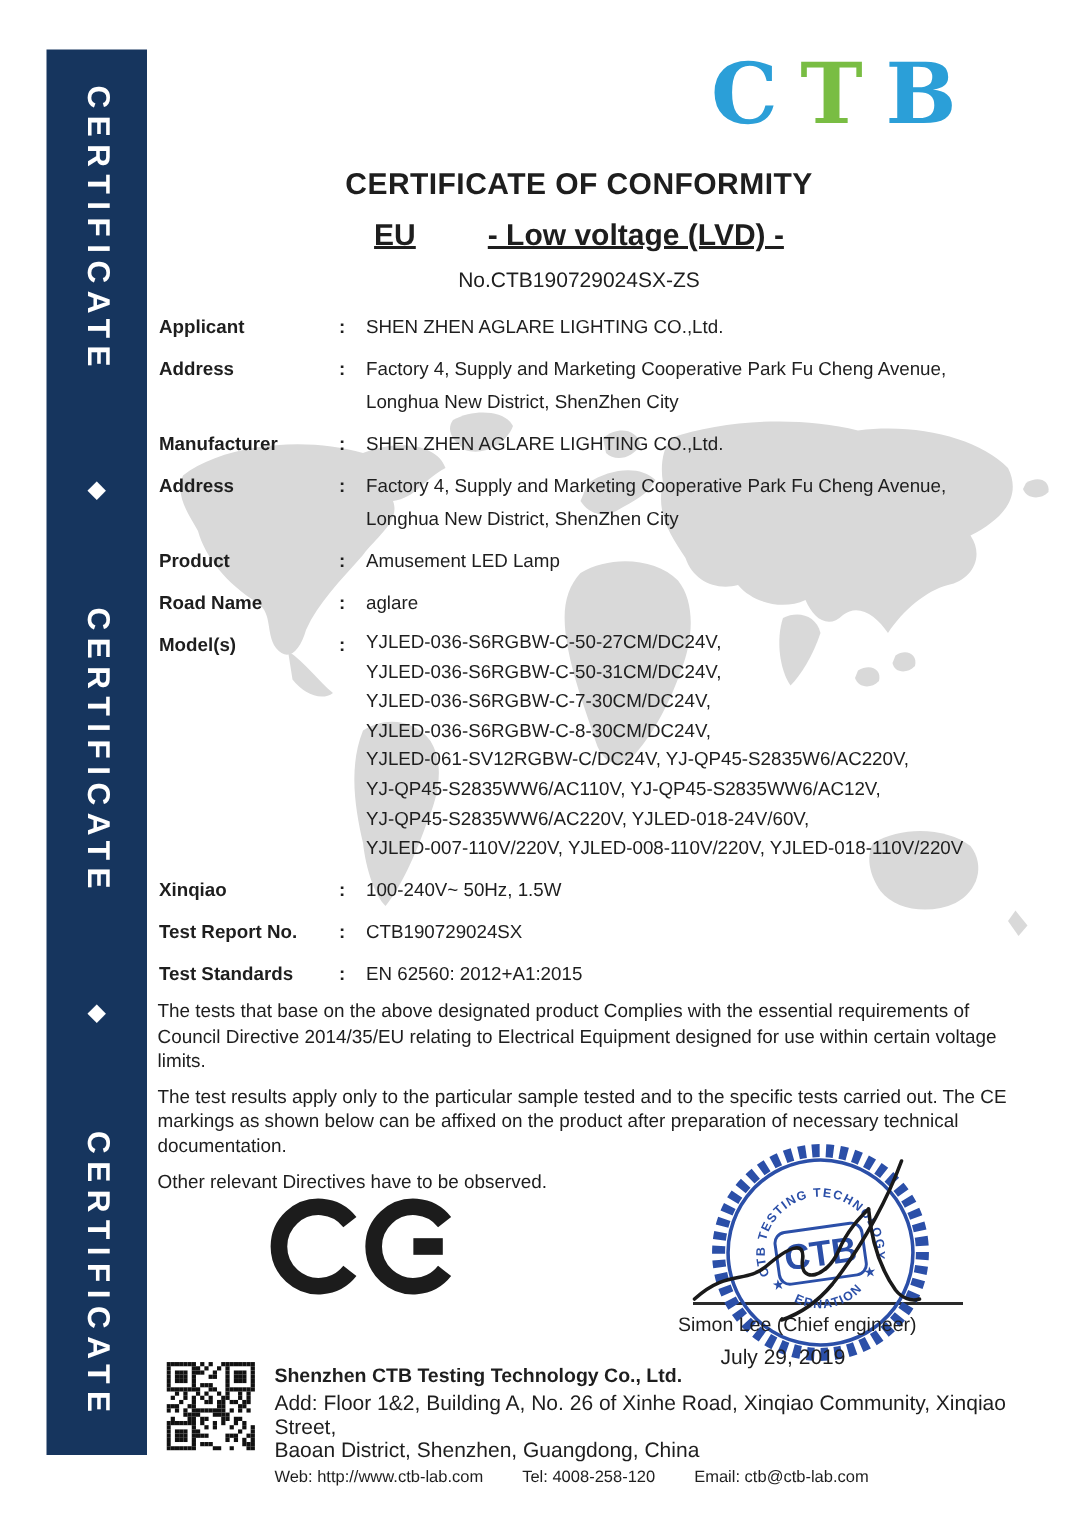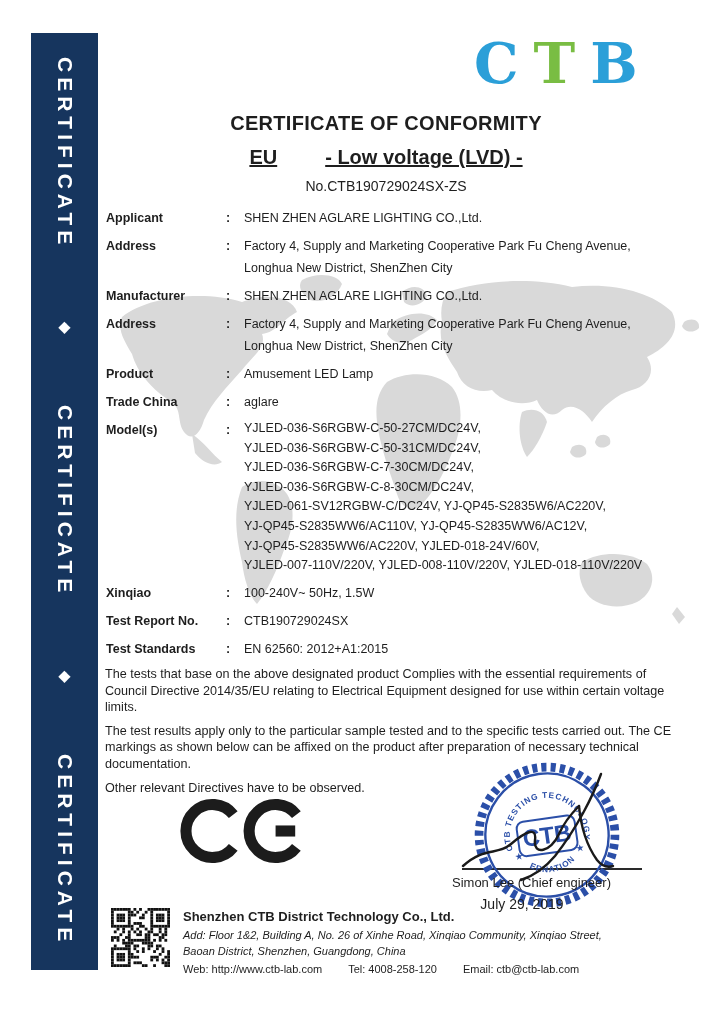--- a/index.html
+++ b/index.html
@@ -46,21 +46,21 @@
   .seal-wrap{position:absolute;left:468px;top:756px;width:158px;height:158px;z-index:2;transform:rotate(-8deg);}
   .sig-svg{position:absolute;left:455px;top:768px;width:200px;height:115px;z-index:3;}
   .sig-line{position:absolute;left:462px;top:868px;width:180px;border-top:2px solid #2a2a2a;z-index:1;}
   .sig-name{position:absolute;left:452px;top:875px;width:200px;text-align:left;font-size:13px;z-index:3;}
   .sig-date{position:absolute;left:427px;top:896px;width:190px;text-align:center;font-size:14px;z-index:3;}
 
   
   .footer{position:absolute;left:111px;top:908px;display:flex;gap:13px;z-index:1;}
   .qr{width:59px;height:59px;}
   .company{font-size:13px;font-weight:bold;margin:1px 0 4px 0;}
-  .addr{font-size:11px;line-height:15.5px;font-style:italic;}
+  .addr{font-size:14px;line-height:15.5px;}
   .contact{display:flex;gap:26px;font-size:11px;margin-top:4px;}
 </style>
 </head>
 <body>
 
 <div class="page">
 
   <svg class="map" viewBox="0 0 620 400" aria-hidden="true">
     <g fill="#d9d9d9">
       <path d="M30,55 C55,35 110,28 150,40 C175,30 200,35 205,50 C190,58 185,70 170,72 C175,85 160,95 150,108 C135,125 120,140 112,158 C108,172 100,180 92,170 C85,160 90,148 80,140 C60,128 45,110 40,92 C32,78 25,68 30,55 Z"></path>
@@ -141,21 +141,21 @@
 
       <div class="frow">
         <span class="flabel">Product</span>
         <span class="fcolon">:</span>
         <div class="fvalue">
           <div>Amusement LED Lamp</div>
         </div>
       </div>
 
       <div class="frow">
-        <span class="flabel">Trade China</span>
+        <span class="flabel">Road Name</span>
         <span class="fcolon">:</span>
         <div class="fvalue">
           <div>aglare</div>
         </div>
       </div>
 
       <div class="frow models">
         <span class="flabel">Model(s)</span>
         <span class="fcolon">:</span>
         <div class="fvalue">
@@ -464,21 +464,21 @@
             <rect x="5" y="20" width="1" height="1"></rect>
             <rect x="6" y="20" width="1" height="1"></rect>
             <rect x="11" y="20" width="1" height="1"></rect>
             <rect x="12" y="20" width="1" height="1"></rect>
             <rect x="15" y="20" width="1" height="1"></rect>
             <rect x="19" y="20" width="1" height="1"></rect>
             <rect x="20" y="20" width="1" height="1"></rect>
           </g>
         </svg>
       <div class="finfo">
-        <div class="company">Shenzhen CTB District Technology Co., Ltd.</div>
+        <div class="company">Shenzhen CTB Testing Technology Co., Ltd.</div>
         <div class="addr">Add: Floor 1&amp;2, Building A, No. 26 of Xinhe Road, Xinqiao Community, Xinqiao Street,</div>
         <div class="addr">Baoan District, Shenzhen, Guangdong, China</div>
         <div class="contact">
           <span>Web: http://www.ctb-lab.com</span>
           <span>Tel: 4008-258-120</span>
           <span>Email: ctb@ctb-lab.com</span>
         </div>
       </div>
     </div>
   </div>

